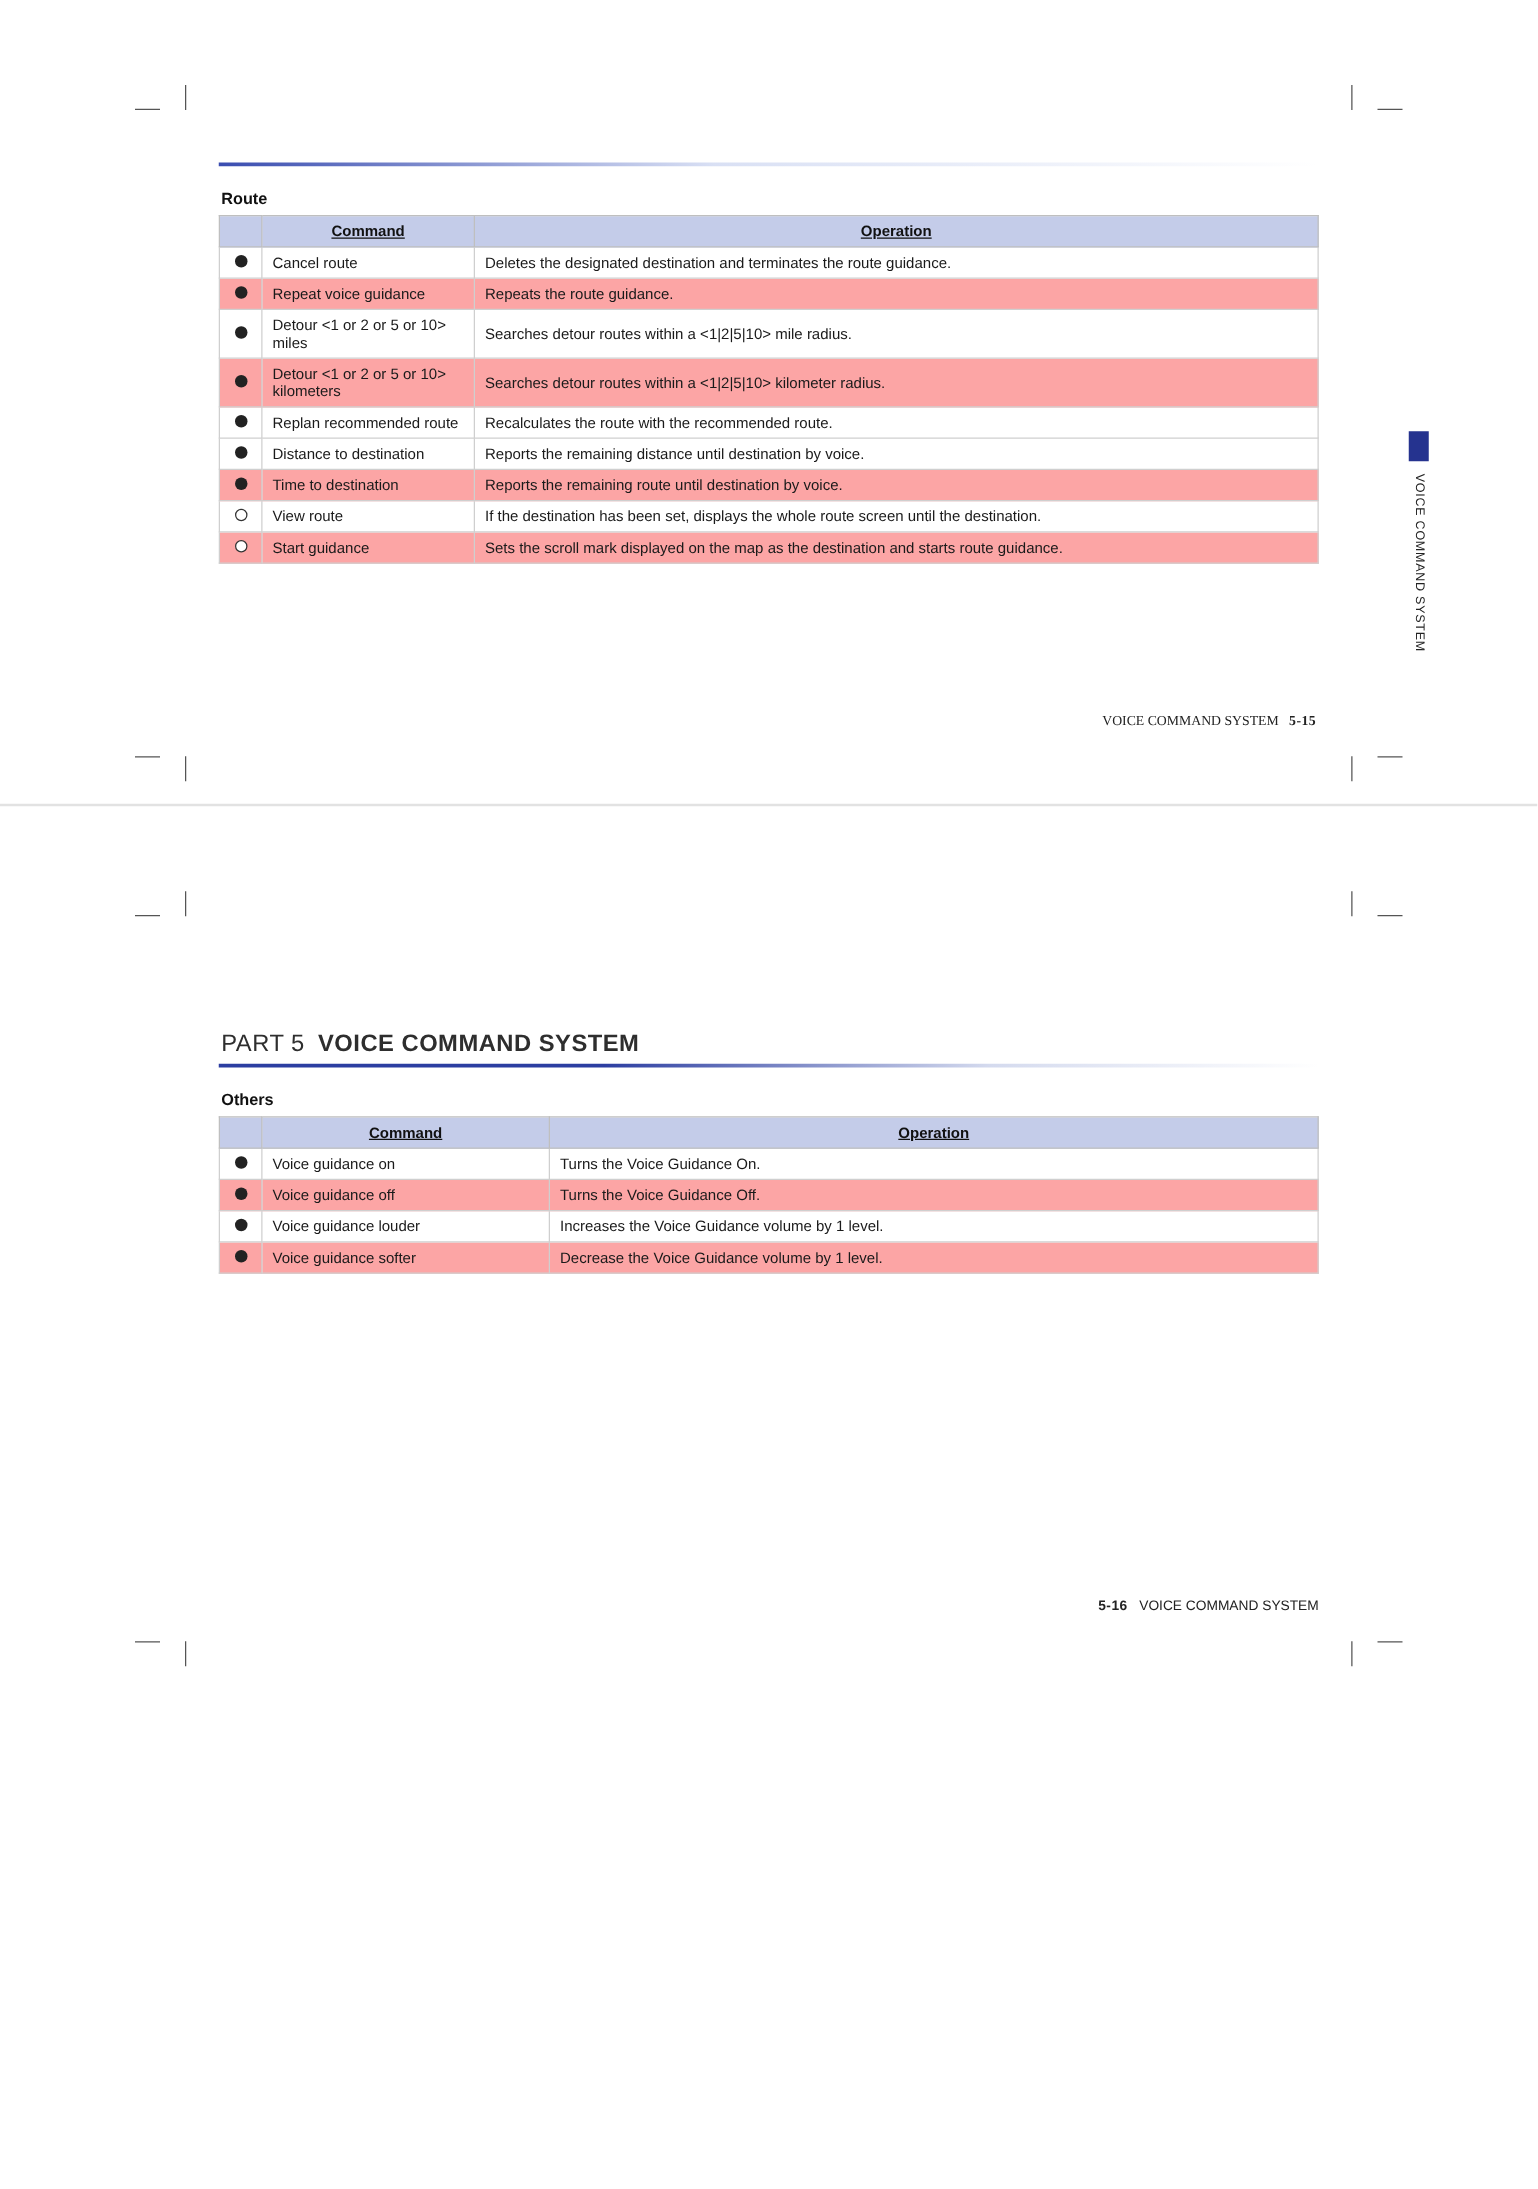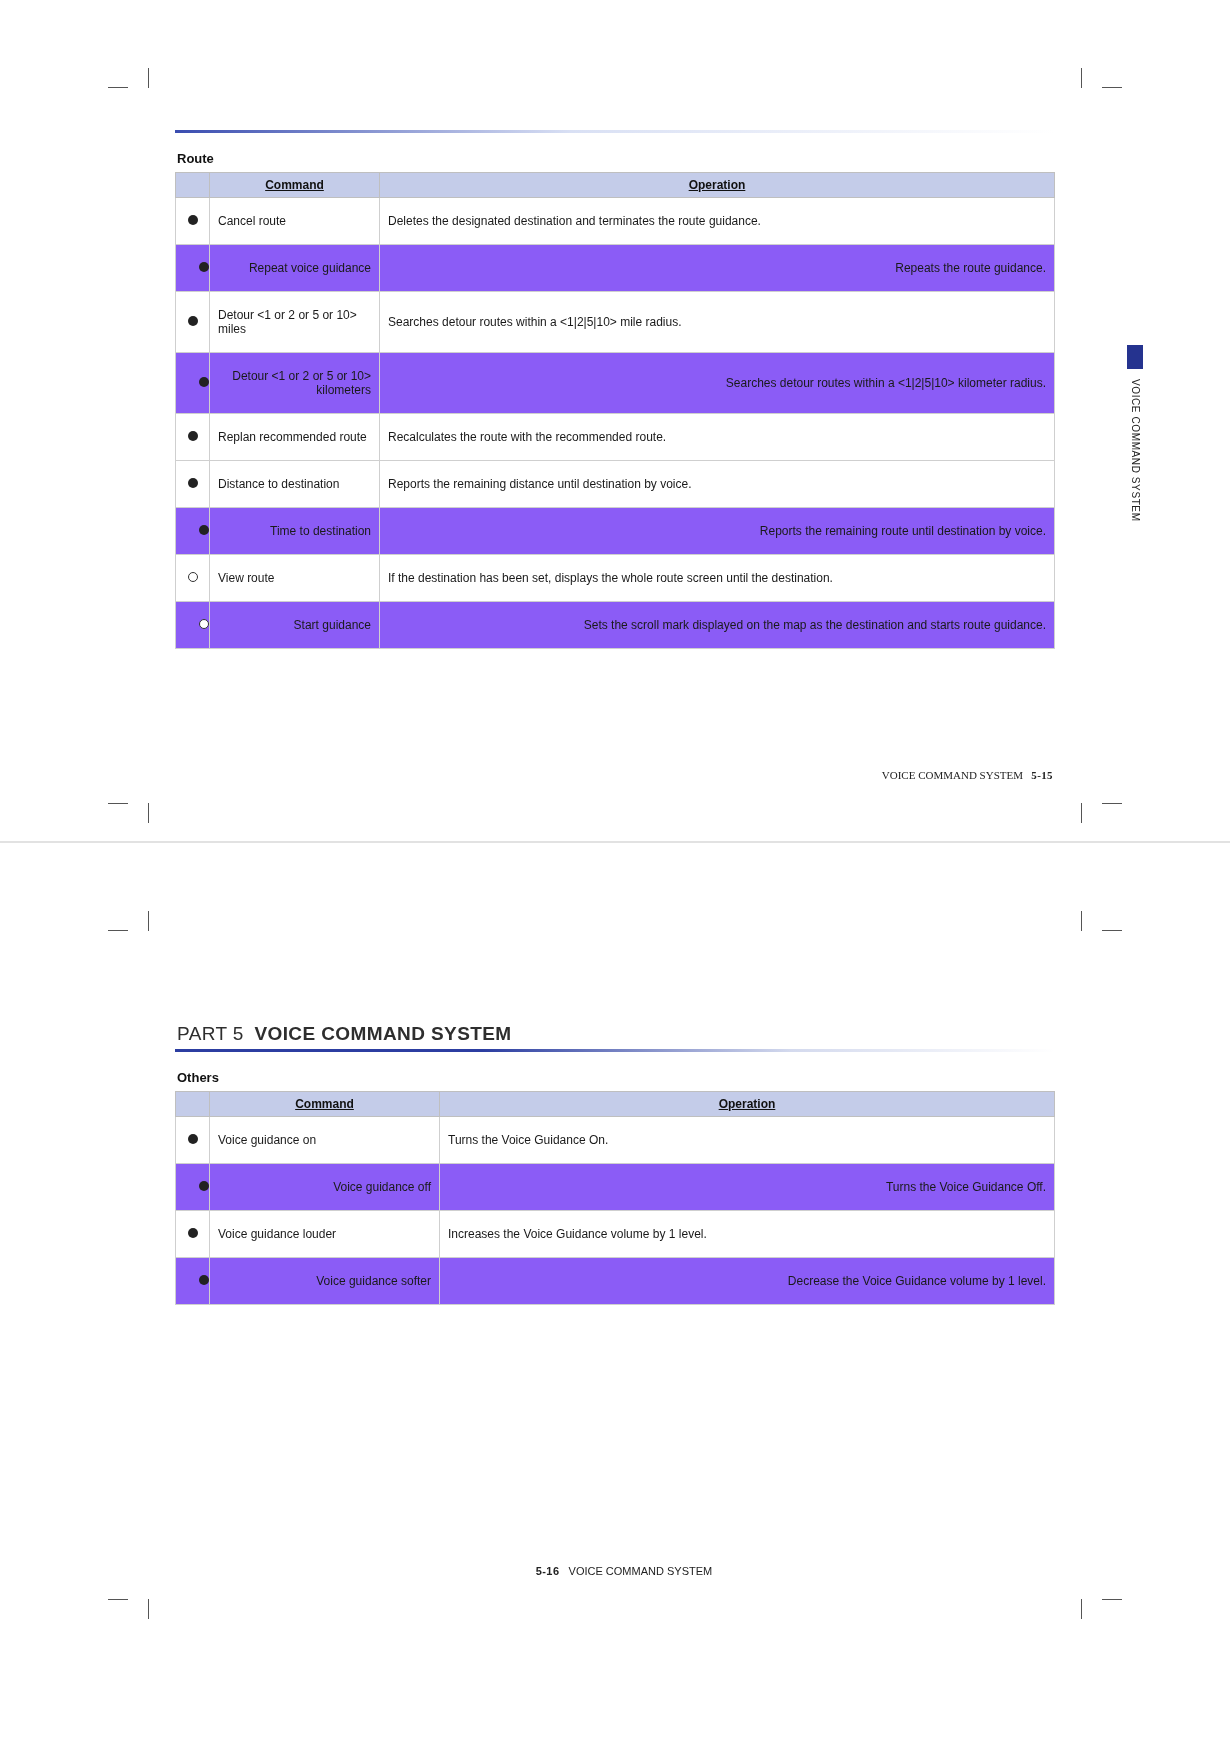--- a/index.html
+++ b/index.html
@@ -46,28 +46,27 @@
     text-align: center;
     font-weight: 700;
     color: #111;
     padding: 5px 6px;
     border: 1px solid #bfbfbf;
     font-size: 12px;
     text-decoration: underline;
   }
   .cmd-table tbody td {
     border: 1px solid #cfcfcf;
-    padding: 16px 8px;
+    padding: 5px 8px;
     font-size: 12px;
     color: #1a1a1a;
     vertical-align: middle;
   }
   .cmd-table tbody tr.alt td {
-    background: #8b5cf6;
-    text-align: right;
+    background: #fca5a5;
   }
   .bullet-cell {
     text-align: center;
     padding: 0 !important;
   }
   .filled-dot {
     display: inline-block;
     width: 10px;
     height: 10px;
     border-radius: 50%;
@@ -105,21 +104,21 @@
   }
   .page-footer-r {
     text-align: right;
     font-size: 11px;
     color: #222;
     margin-top: 120px;
     padding-right: 2px;
     font-family: Liberation Serif, serif;
   }
   .page-footer-l {
-    text-align: center;
+    text-align: right;
     font-size: 11px;
     color: #222;
     margin-top: 260px;
     padding-left: 2px;
     margin-left: 16px;
   }
   .pg-num {
     font-weight: 700;
     letter-spacing: 0.4px;
   }

